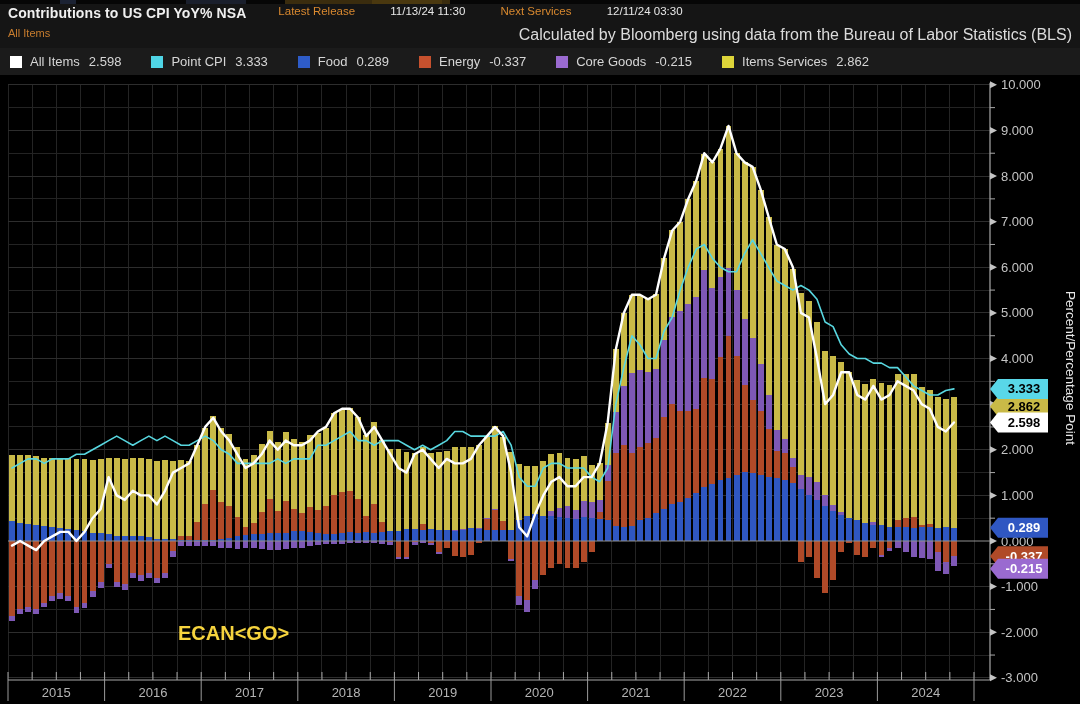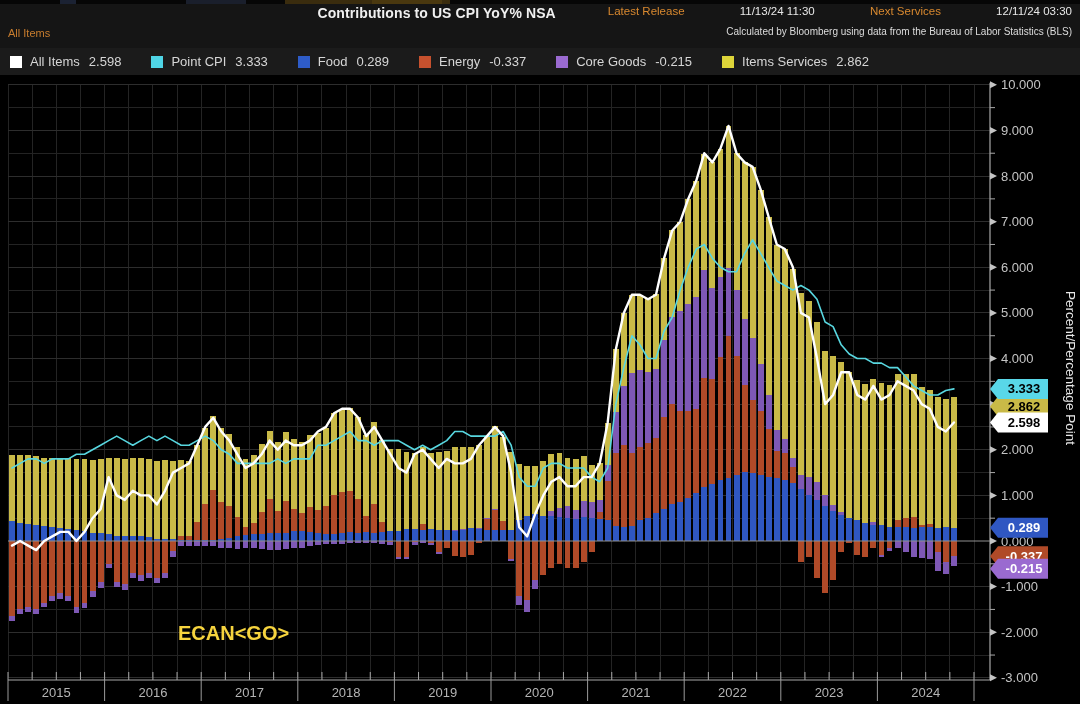--- a/index.html
+++ b/index.html
@@ -2,27 +2,27 @@
 <html><head>
 <meta charset="utf-8">
 <style>
   html,body{margin:0;padding:0;background:#000;width:1080px;height:704px;overflow:hidden;
     font-family:"Liberation Sans",sans-serif;-webkit-font-smoothing:antialiased;}
   #stage{position:relative;width:1080px;height:704px;background:#000;}
   #chart-svg{position:absolute;left:0;top:0;z-index:1;}
   #hdr{position:absolute;left:0;top:0;width:1080px;height:75px;z-index:2;background:#151515;}
   #topstrip{position:absolute;left:0;top:0;width:1080px;height:4px;background:#060606;overflow:hidden;}
   #topstrip .seg{position:absolute;top:0;height:4px;}
-  .title-row{position:absolute;left:0;top:5px;width:1080px;display:flex;justify-content:flex-end;align-items:flex-start;}
+  .title-row{position:absolute;left:0;top:5px;width:1080px;display:flex;justify-content:flex-start;align-items:flex-start;}
   .title{margin-left:8px;font-size:14px;font-weight:bold;color:#f0f0f0;letter-spacing:.1px;}
   .release-info{margin-right:8px;font-size:11.5px;color:#e8e8e8;white-space:nowrap;}
   .release-info .amber{color:#d9892f;}
-  .release-info span{margin-left:20px;padding-left:32px;}
+  .release-info span{margin-left:0;padding-left:32px;}
   .subtitle{position:absolute;left:8px;top:27px;font-size:11px;color:#c87d2e;}
-  .source-note{position:absolute;right:8px;top:26px;font-size:10px;color:#dcdcdc;margin-left:33px;}
+  .source-note{position:absolute;right:8px;top:26px;font-size:16px;color:#dcdcdc;margin-left:33px;}
   #legend{position:absolute;left:0;top:48px;width:1080px;height:27px;background:#1b1b1b;
     display:flex;align-items:center;padding-left:10px;box-sizing:border-box;}
   .legend-item{display:flex;align-items:center;margin-right:30px;cursor:default;}
   .swatch{width:12px;height:12px;display:inline-block;margin-right:8px;}
   .lbl,.val{font-size:13px;color:#d6d6d6;white-space:nowrap;}
   .val{margin-left:9px;}
   svg text{font-family:"Liberation Sans",sans-serif;}
 </style>
 </head>
 <body>

